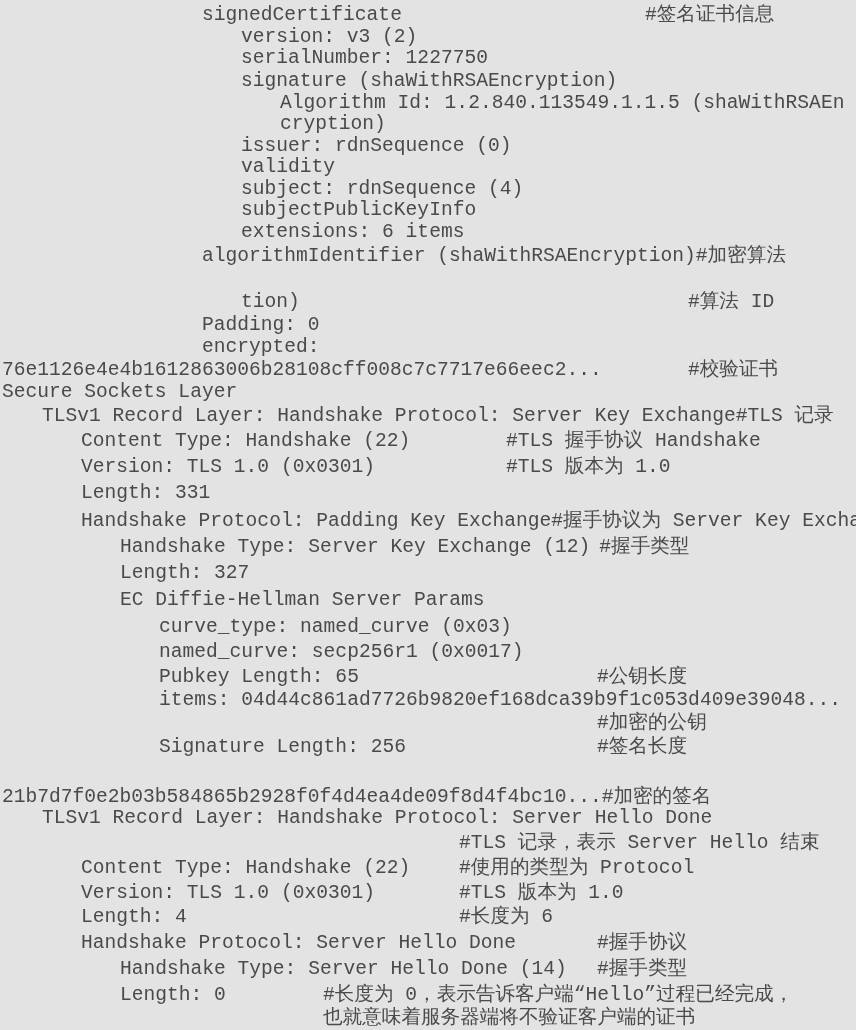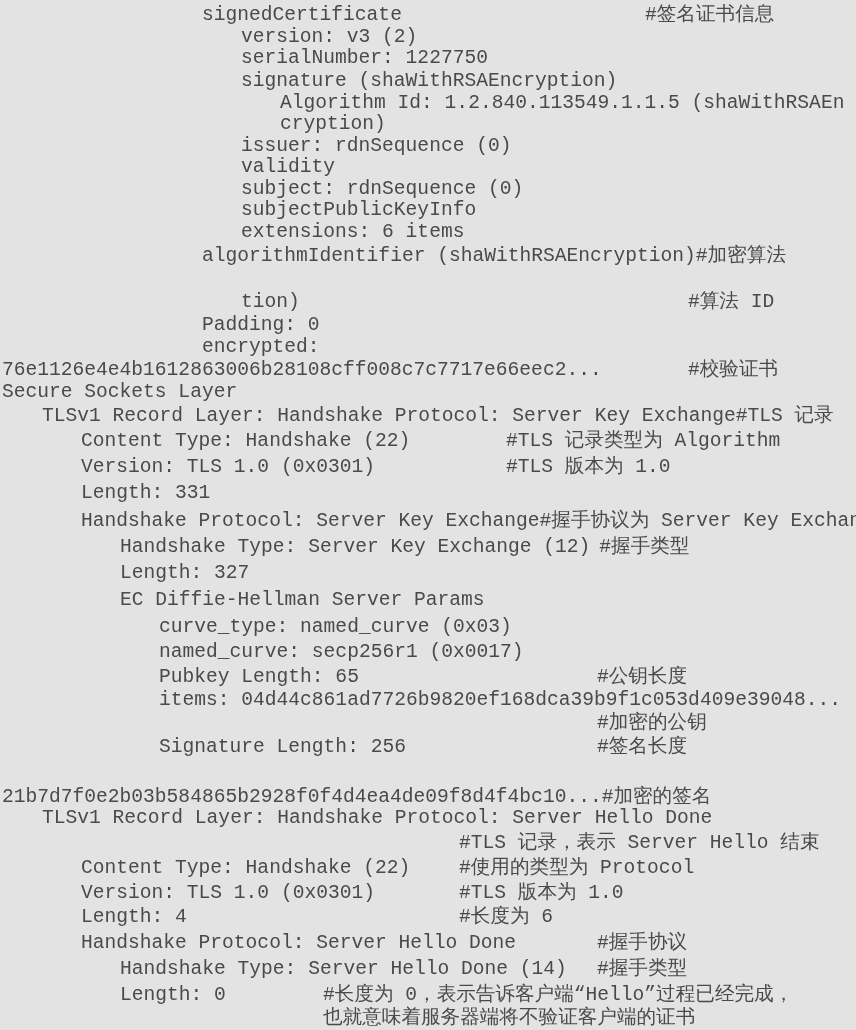--- a/index.html
+++ b/index.html
@@ -53,21 +53,21 @@
 
   <div class="ln" style="top:134px">
     <span class="code" style="left:241px">issuer: rdnSequence (0)</span>
   </div>
 
   <div class="ln" style="top:155px">
     <span class="code" style="left:241px">validity</span>
   </div>
 
   <div class="ln" style="top:177px">
-    <span class="code" style="left:241px">subject: rdnSequence (0)</span>
+    <span class="code" style="left:241px">subject: rdnSequence (4)</span>
   </div>
 
   <div class="ln" style="top:198px">
     <span class="code" style="left:241px">subjectPublicKeyInfo</span>
   </div>
 
   <div class="ln" style="top:220px">
     <span class="code" style="left:241px">extensions: 6 items</span>
   </div>
 
@@ -97,34 +97,34 @@
   <div class="ln" style="top:380px">
     <span class="code" style="left:2px">Secure Sockets Layer</span>
   </div>
 
   <div class="ln" style="top:404px">
     <span class="code" style="left:42px"><span>TLSv1 Record Layer: Handshake Protocol: Server Key Exchange</span><span class="cmi">#TLS 记录</span></span>
   </div>
 
   <div class="ln" style="top:429px">
     <span class="code" style="left:81px">Content Type: Handshake (22)</span>
-    <span class="cm" style="left:506px">#TLS 记录类型为 Algorithm</span>
+    <span class="cm" style="left:506px">#TLS 握手协议 Handshake</span>
   </div>
 
   <div class="ln" style="top:455px">
     <span class="code" style="left:81px">Version: TLS 1.0 (0x0301)</span>
     <span class="cm" style="left:506px">#TLS 版本为 1.0</span>
   </div>
 
   <div class="ln" style="top:481px">
     <span class="code" style="left:81px">Length: 331</span>
   </div>
 
   <div class="ln" style="top:509px">
-    <span class="code" style="left:81px"><span>Handshake Protocol: Server Key Exchange</span><span class="cmi">#握手协议为 Server Key Exchange</span></span>
+    <span class="code" style="left:81px"><span>Handshake Protocol: Padding Key Exchange</span><span class="cmi">#握手协议为 Server Key Exchange</span></span>
   </div>
 
   <div class="ln" style="top:535px">
     <span class="code" style="left:120px"><span>Handshake Type: Server Key Exchange (12)</span><span class="cmi sp">#握手类型</span></span>
   </div>
 
   <div class="ln" style="top:561px">
     <span class="code" style="left:120px">Length: 327</span>
   </div>
 

